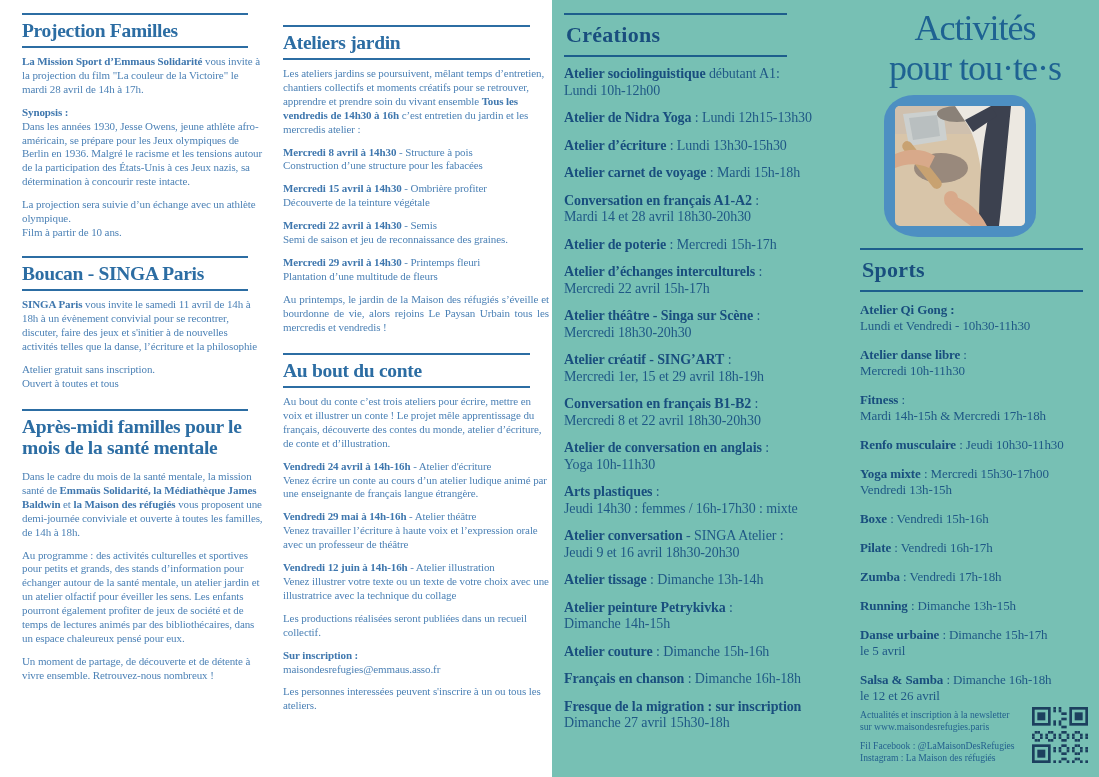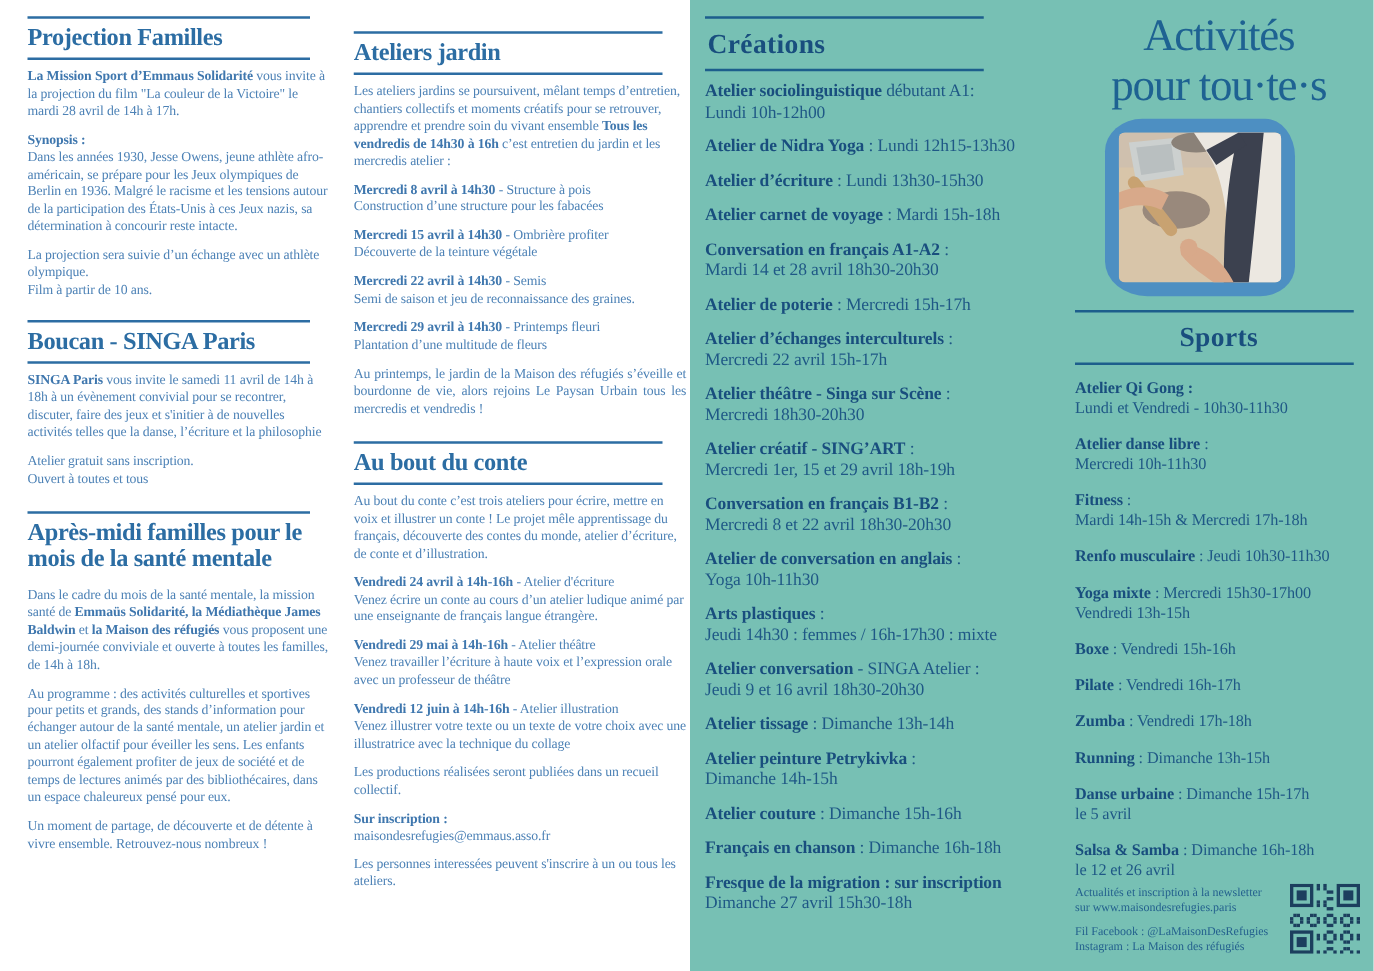--- a/index.html
+++ b/index.html
@@ -55,21 +55,21 @@
     color:var(--title-blue);font-size:36px;line-height:40px;font-weight:500;letter-spacing:-1px;
   }
   .photo-frame{
     position:absolute;top:95px;left:24px;width:152px;height:142px;
     background:var(--frame-blue);
     border-radius:30px 24px 28px 34px / 26px 30px 24px 28px;
     padding:11px;
   }
   .photo-frame svg{display:block;width:100%;height:100%;border-radius:5px;}
   .sports{position:absolute;top:248px;left:0;width:228px;}
-  .sports .bigh{margin-top:0;text-align:center;}
+  .sports .bigh{margin-top:0;}
   #sports-list{margin-top:10px;}
   #sports-list .entry{font-size:13px;line-height:16px;margin-bottom:13px;}
   
   .footer{position:absolute;left:0;bottom:8px;width:228px;height:62px;}
   .foot-text{position:absolute;left:0;top:2px;width:168px;color:var(--footer-blue);font-size:9.6px;line-height:11.5px;}
   .foot-text .fp{margin-bottom:8px;}
   .qr{position:absolute;right:0;top:0;width:56px;height:56px;}
 </style>
 </head>
 <body>

